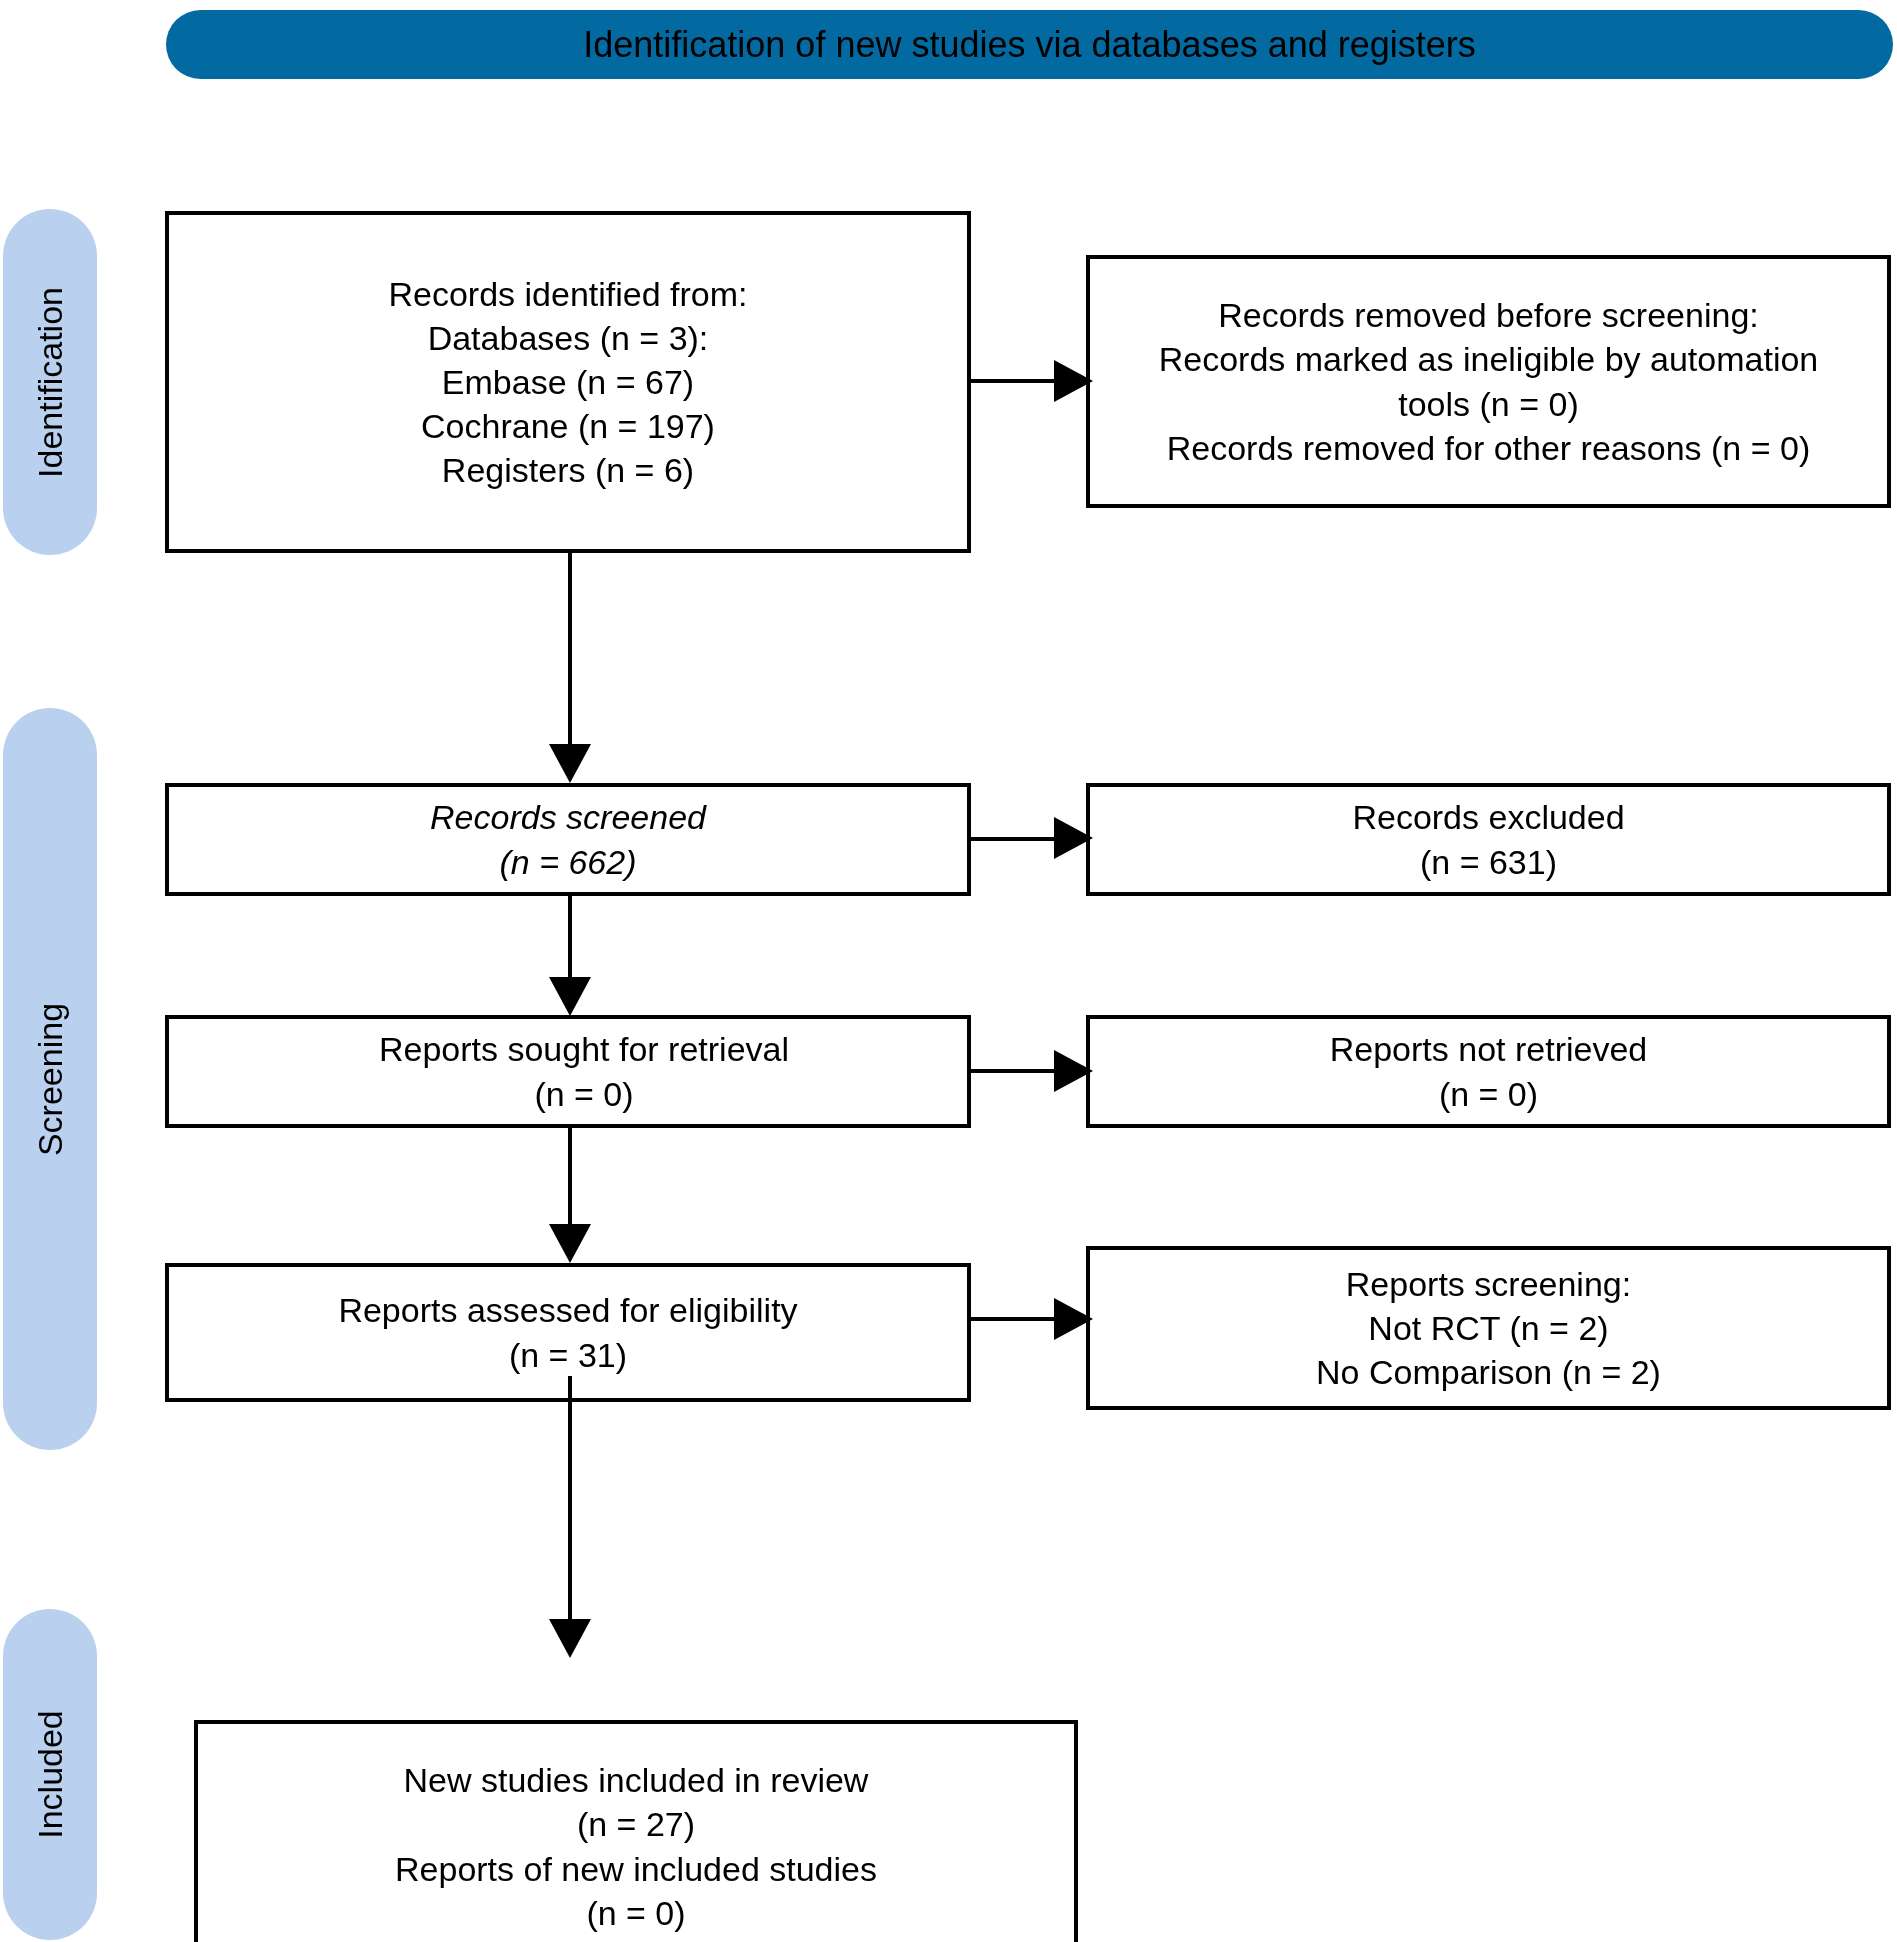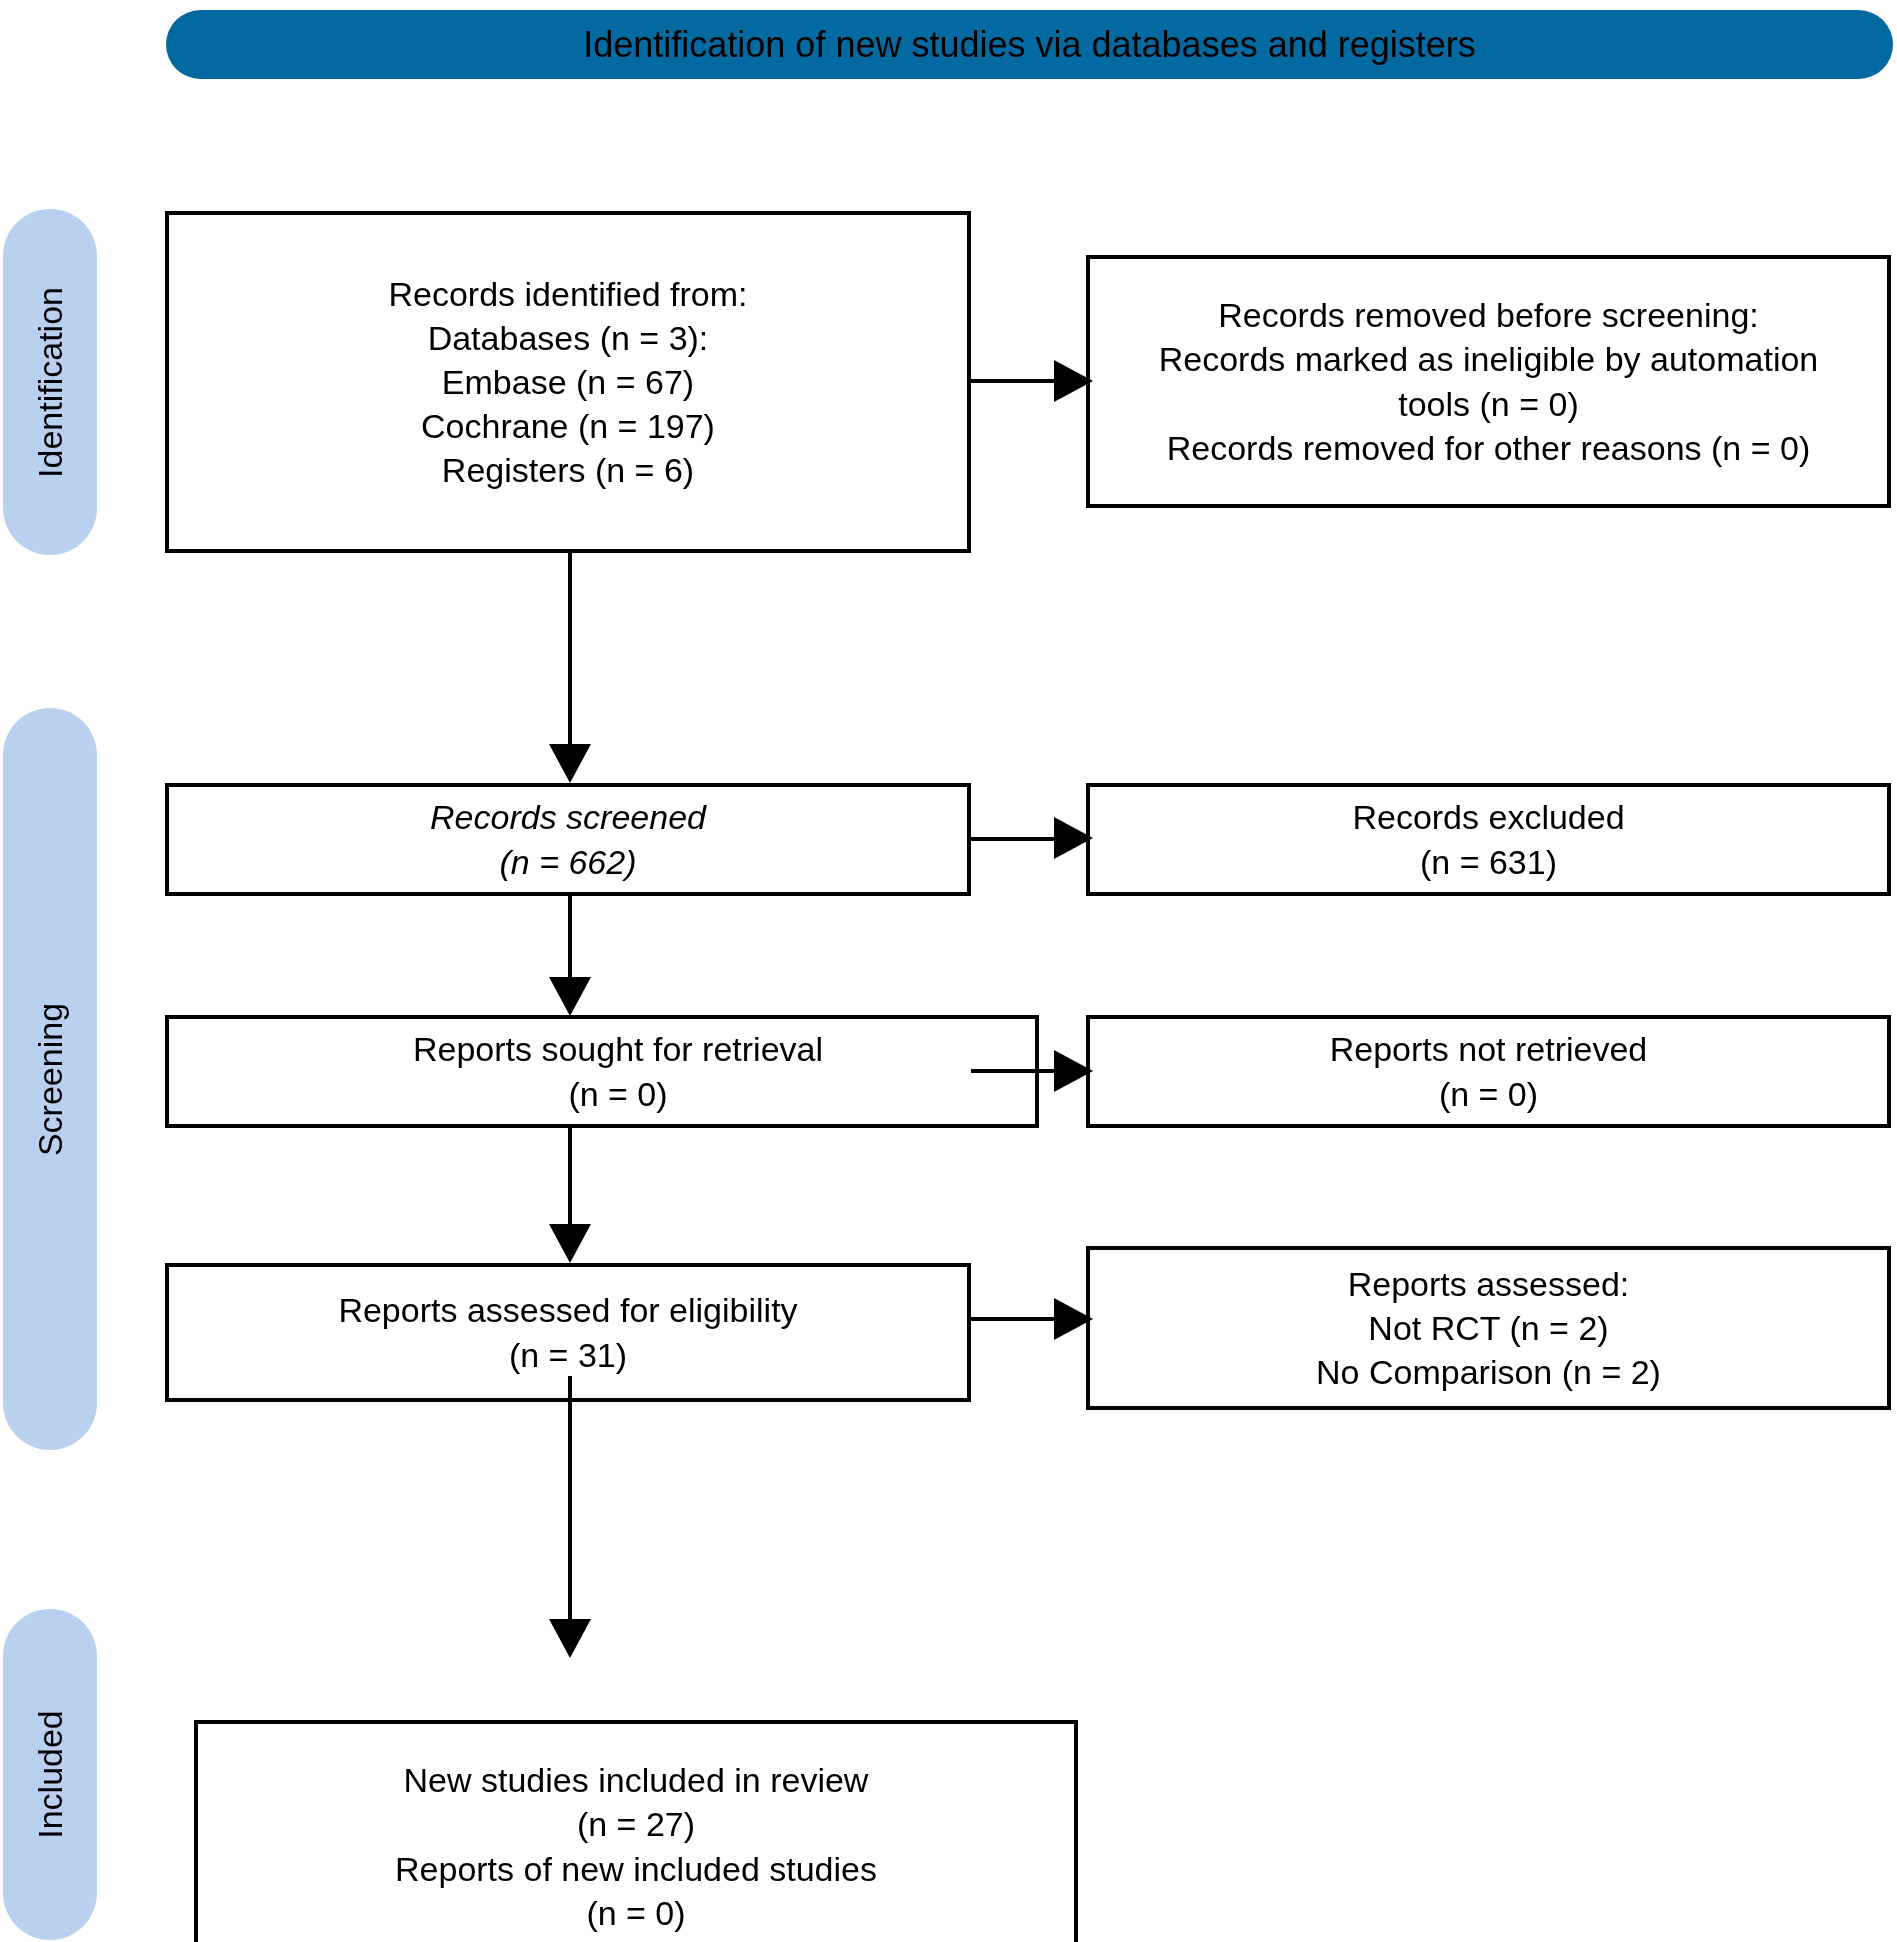--- a/index.html
+++ b/index.html
@@ -78,21 +78,21 @@
     color: #000000;
     padding: 0 11.8px;
   }
   .box-text .ln { display: block; white-space: nowrap; }
 
   
   #box-identified      { left: 165px;  top: 211px;  width: 806px;  height: 342px; }
   #box-removed         { left: 1086px; top: 255px;  width: 805px;  height: 253px; }
   #box-screened        { left: 165px;  top: 783px;  width: 806px;  height: 113px; font-style: italic; }
   #box-excluded        { left: 1086px; top: 783px;  width: 805px;  height: 113px; }
-  #box-sought          { left: 165px;  top: 1015px; width: 874px;  height: 113px; padding-left: 32px; }
+  #box-sought          { left: 165px;  top: 1015px; width: 806px;  height: 113px; padding-left: 32px; }
   #box-not-retrieved   { left: 1086px; top: 1015px; width: 805px;  height: 113px; }
   #box-assessed        { left: 165px;  top: 1263px; width: 806px;  height: 139px; }
   #box-reports-excl    { left: 1086px; top: 1246px; width: 805px;  height: 164px; }
   #box-included        { left: 165px;  top: 1720px; width: 884px;  height: 253px; margin-left: 29px; }
 
   
   .vline {
     position: absolute;
     width: 4.2px;
     background: #000000;
@@ -215,21 +215,21 @@
 
   <div class="box" id="box-assessed">
     <div class="box-text">
         <span class="ln">Reports assessed for eligibility</span>
         <span class="ln">(n = 31)</span>
       </div>
   </div>
 
   <div class="box" id="box-reports-excl">
     <div class="box-text">
-        <span class="ln">Reports assessed:</span>
+        <span class="ln">Reports screening:</span>
         <span class="ln">Not RCT (n =  2)</span>
         <span class="ln">No Comparison (n =  2)</span>
       </div>
   </div>
 
   <div class="box" id="box-included">
     <div class="box-text">
         <span class="ln">New studies included in review</span>
         <span class="ln">(n = 27)</span>
         <span class="ln">Reports of new included studies</span>

